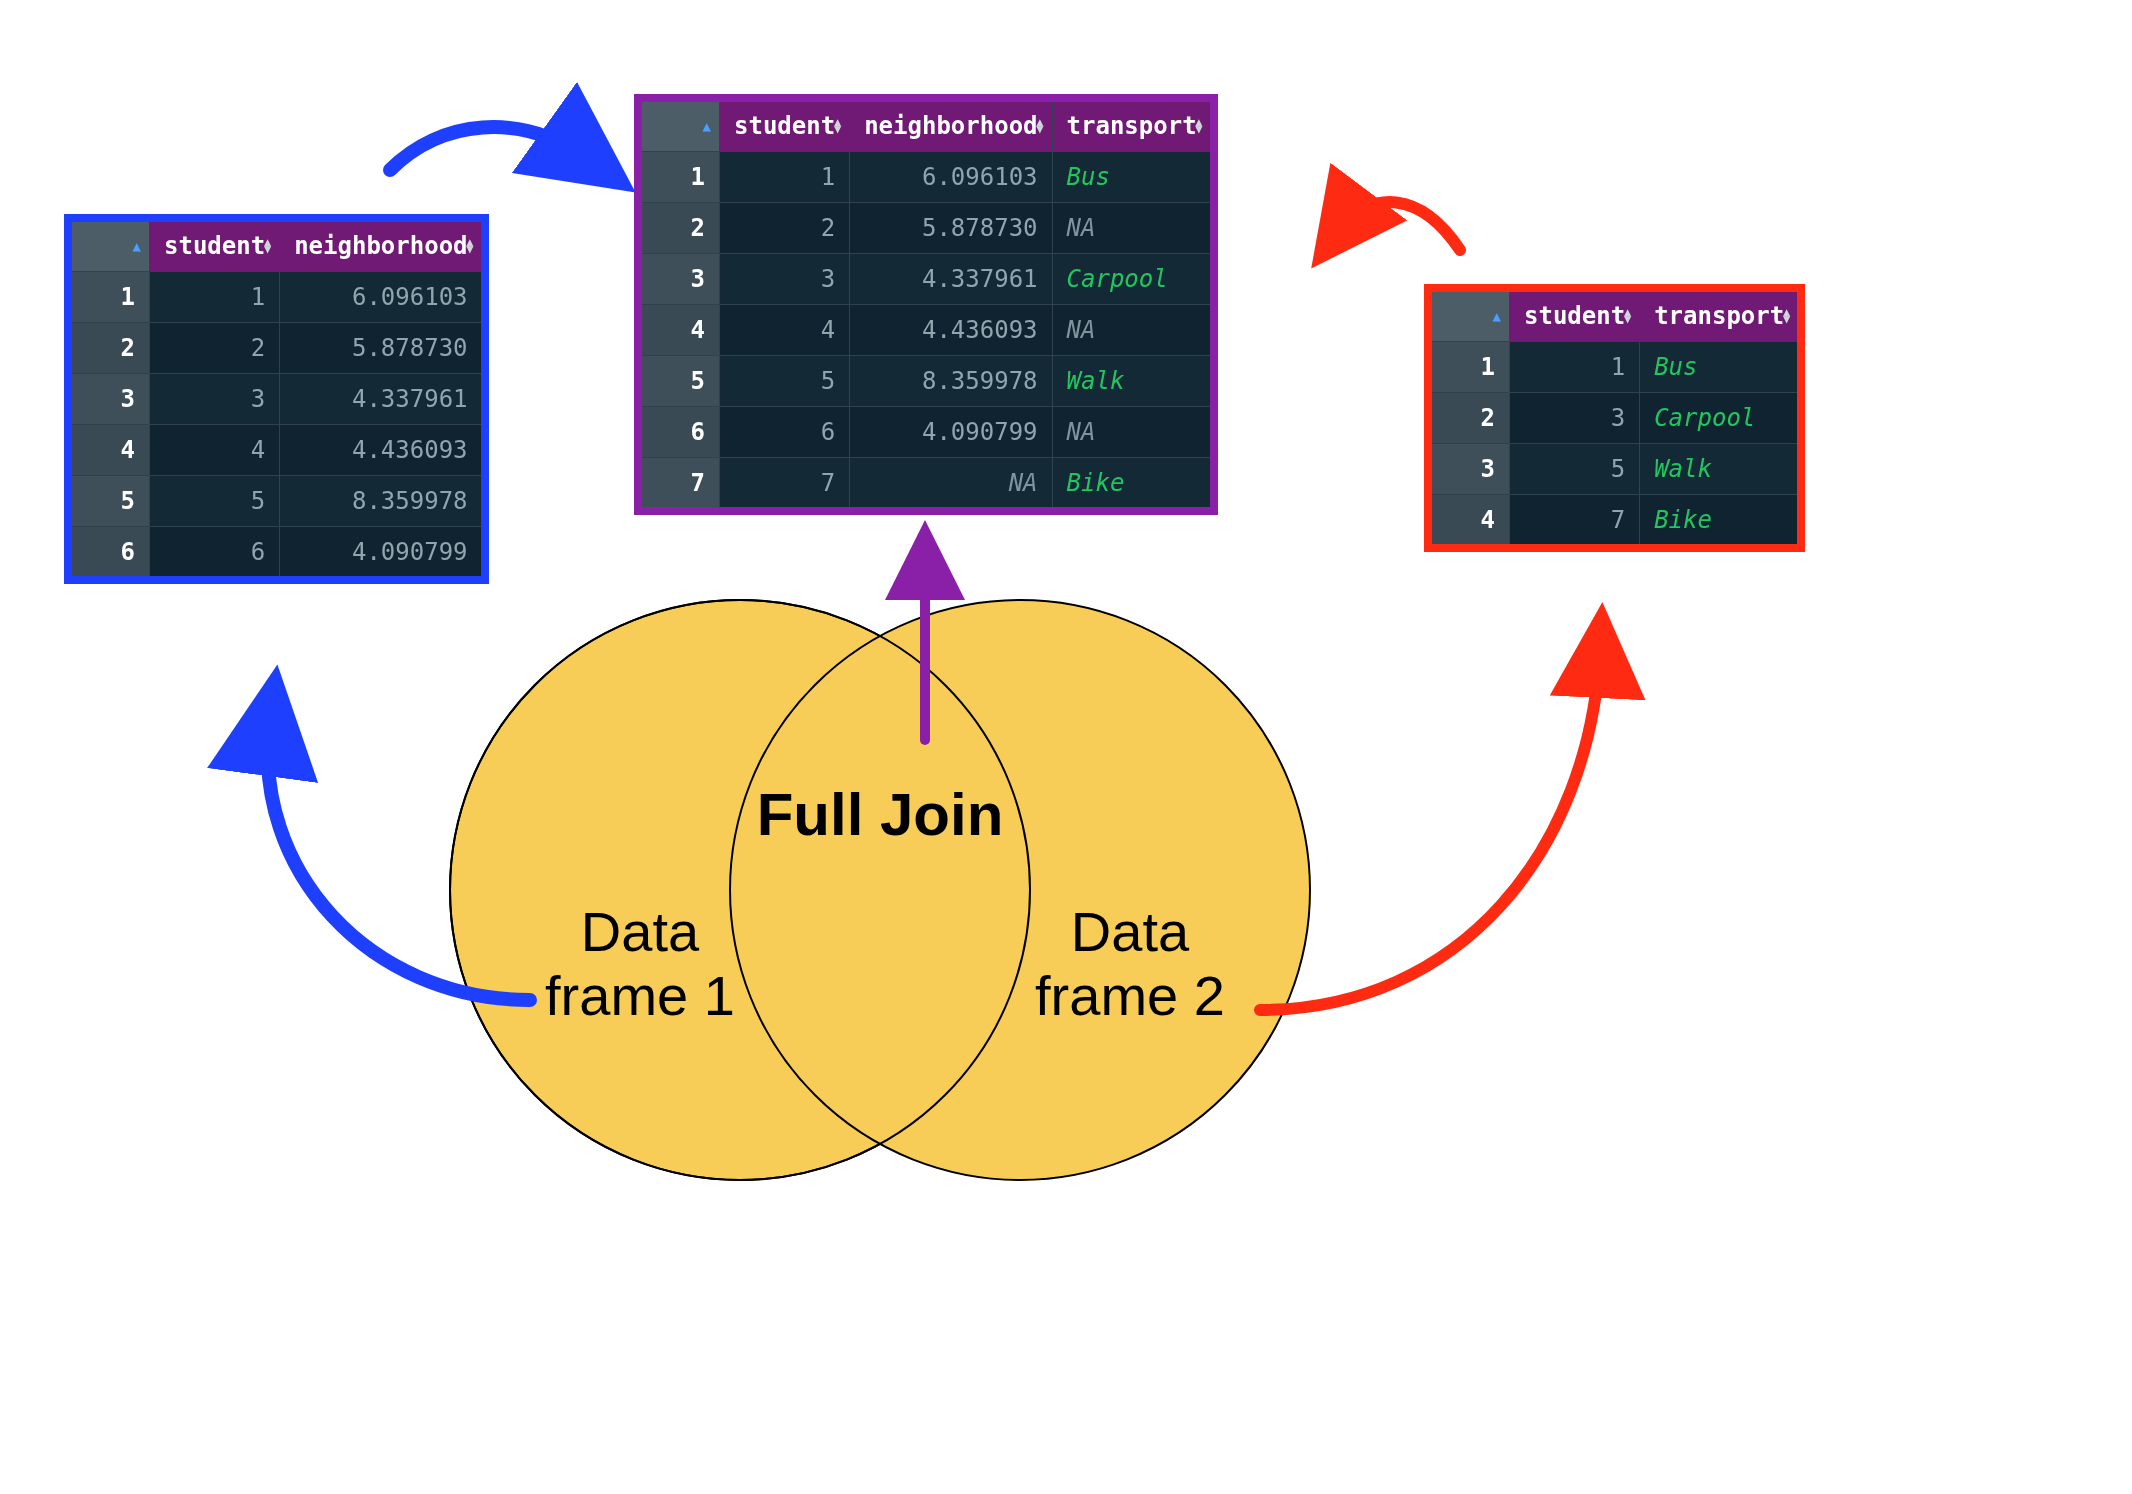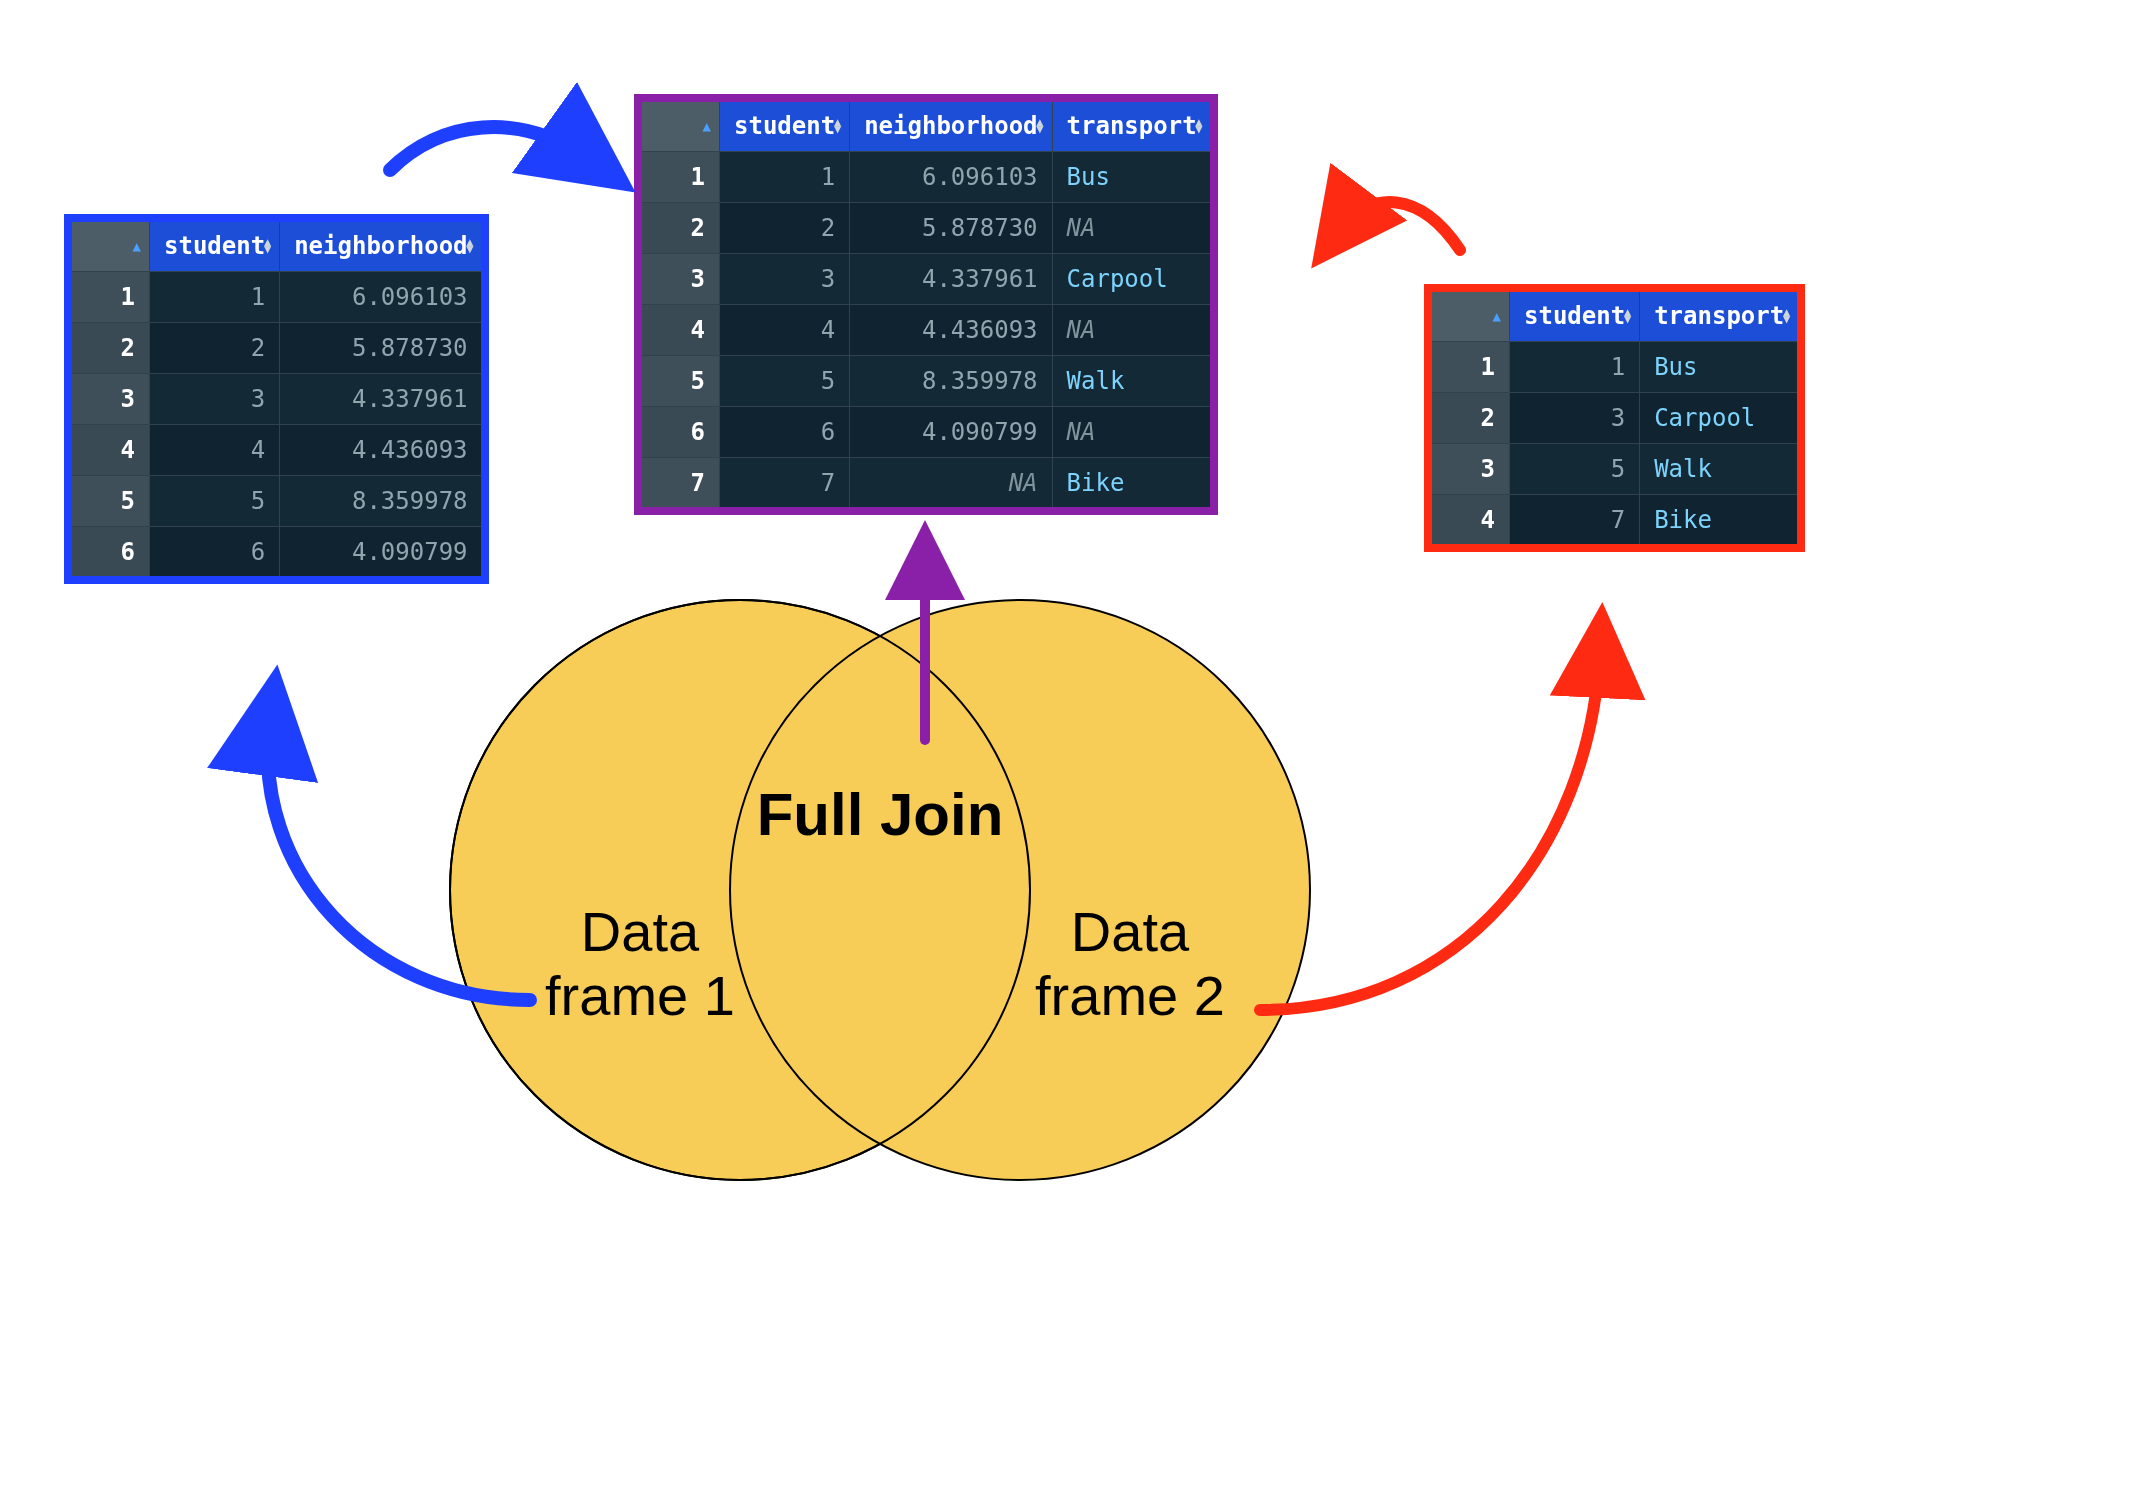--- a/index.html
+++ b/index.html
@@ -52,38 +52,38 @@
     color: #a8b7bd;
     background: #0f2330;
   }
   .dt th, .dt td {
     border: 1px solid #30424d;
     padding: 6px 14px;
     height: 38px;
     white-space: nowrap;
   }
   .dt thead th {
-    background: #1d4ed8;
+    background: #701a75;
     color: #ffffff;
     font-weight: 700;
     text-align: left;
     position: relative;
   }
   .dt thead th.rownum-head {
     background: #4d5d68;
   }
   .dt tbody th.rownum {
     background: #3a4a55;
     color: #ffffff;
     font-weight: 700;
     text-align: right;
     min-width: 50px;
   }
   .dt td.num { text-align: right; color:#8fa6af; }
-  .dt td.txt { text-align: left; color:#7dd3fc; }
+  .dt td.txt { text-align: left; color:#22c55e;font-style:italic; }
   .dt td.na { font-style: italic; color:#7f949d;margin-top:24px; }
   .dt tbody tr:nth-child(odd) td { background:#132935; }
   .dt tbody tr:nth-child(even) td { background:#0f2330; }
   .dt tbody tr:nth-child(odd) th.rownum { background:#3f4f5a; }
   .dt tbody tr:nth-child(even) th.rownum { background:#3a4a55; }
 
   
   .sort-arrows {
     position:absolute; right:8px; top:50%; transform:translateY(-50%);
     display:flex; flex-direction:column; line-height:7px; font-size:12px;

